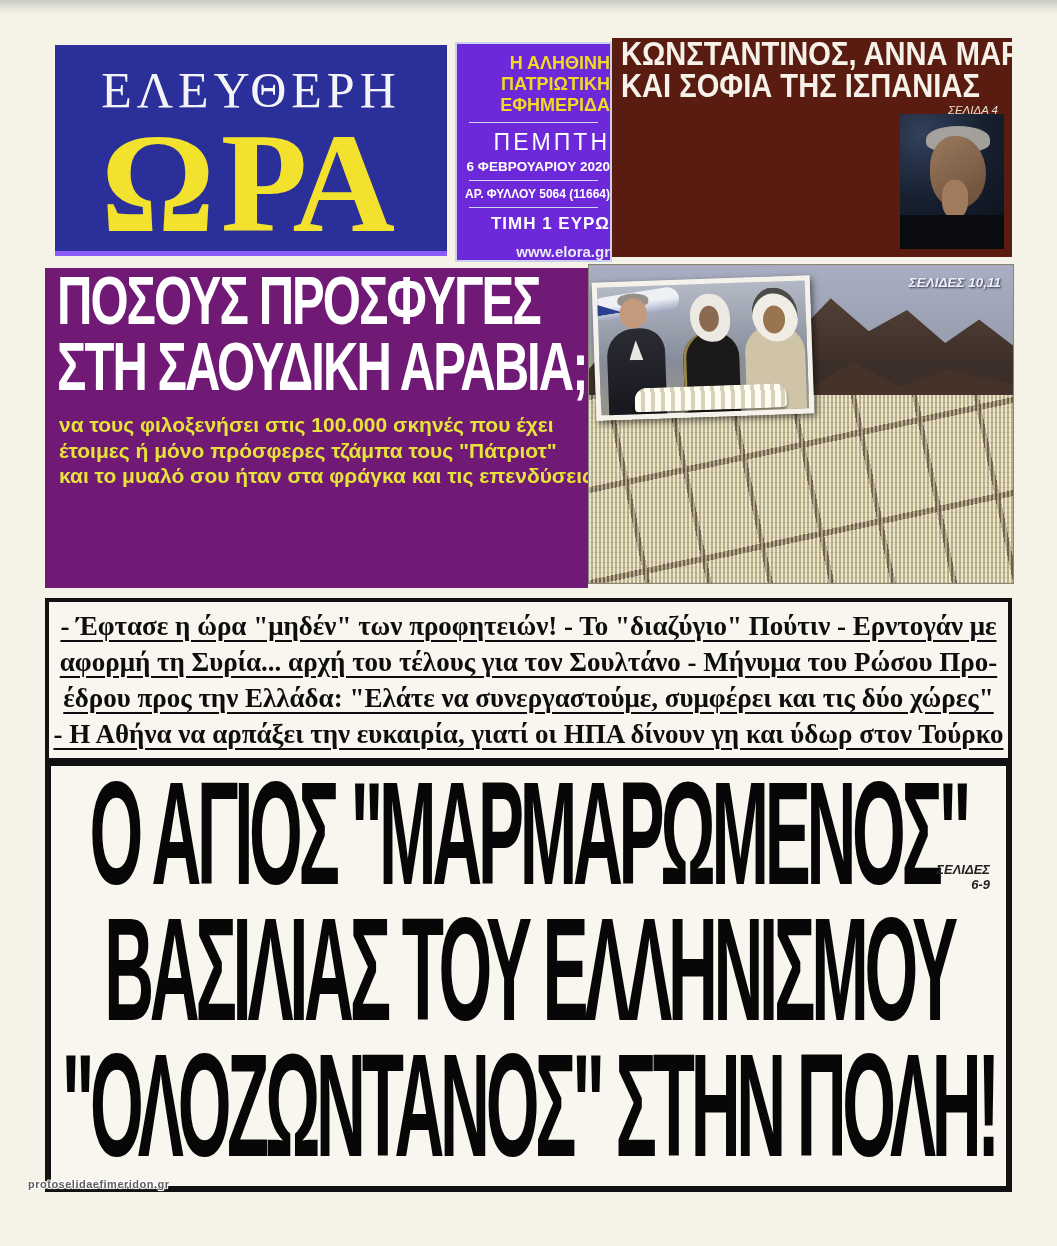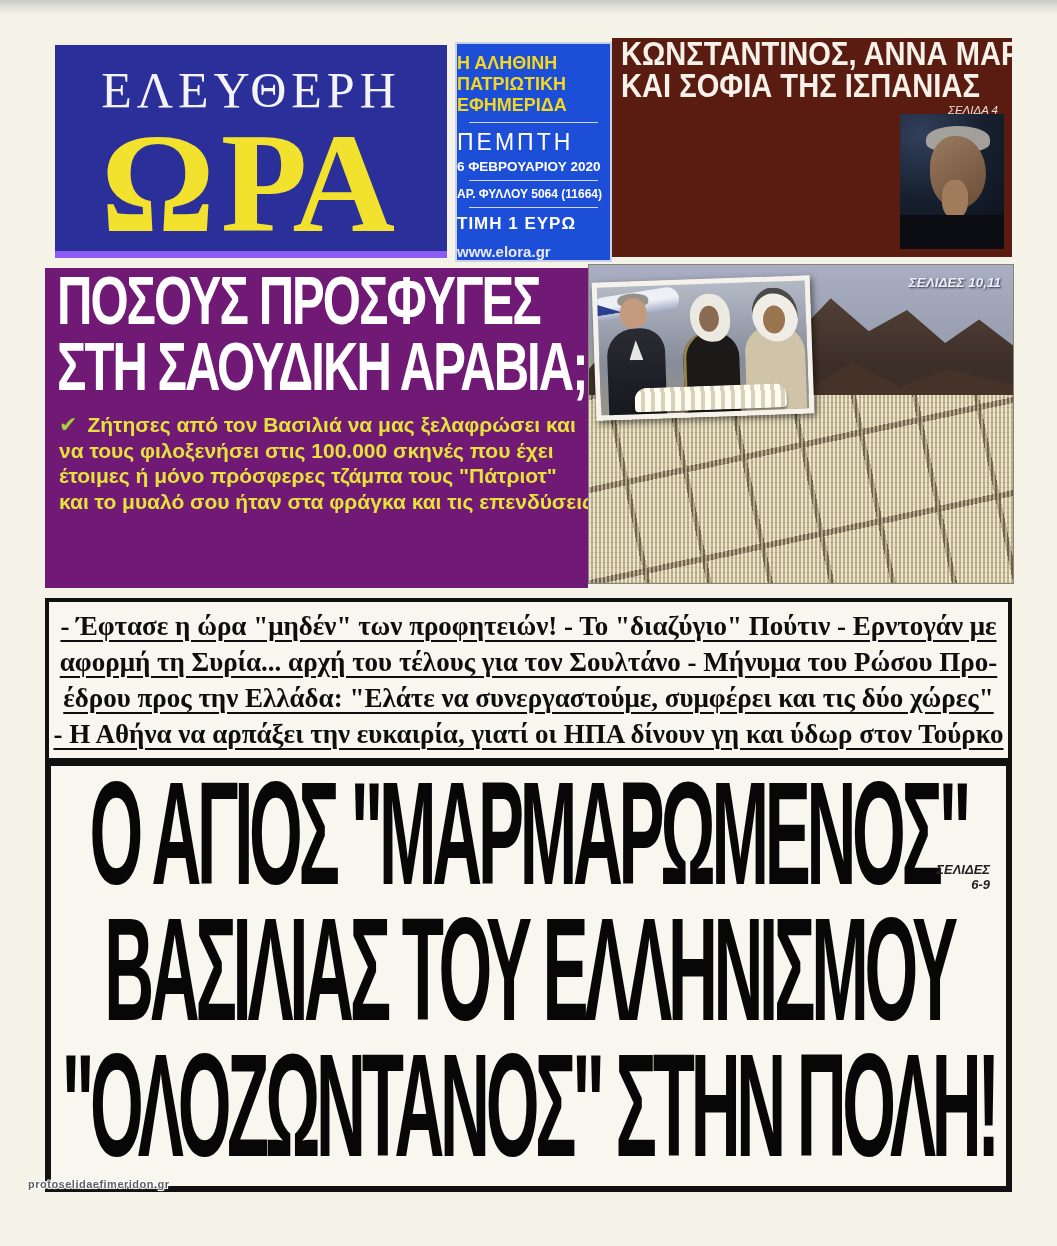--- a/index.html
+++ b/index.html
@@ -3,29 +3,29 @@
 <meta charset="utf-8">
 <style>
   html,body{margin:0;padding:0;}
   body{width:1057px;height:1246px;background:#e9e6db;font-family:"Liberation Sans","DejaVu Sans",sans-serif;}
   .page{position:relative;width:1057px;height:1246px;background:#f5f2e7;overflow:hidden;}
   .top-strip{position:absolute;left:0;top:0;width:100%;height:14px;
     background:linear-gradient(180deg,#c9c9c5 0%,#e4e2da 55%,#f5f2e7 100%);}
 
   
   .masthead{position:absolute;left:55px;top:45px;width:392px;height:206px;
-    background:#2b2f99;border-bottom:7px solid #8b5cf6;text-align:center;}
+    background:#2b2f99;border-bottom:5px solid #8b5cf6;text-align:center;}
   .masthead .t1{margin-top:16px;font-family:"Liberation Serif","DejaVu Serif",serif;
     font-size:50px;color:#f4f4f8;letter-spacing:5px;font-weight:400;}
   .masthead .t2{font-family:"Liberation Serif","DejaVu Serif",serif;font-weight:700;
     font-size:142px;line-height:120px;color:#f2e22e;letter-spacing:6px;margin-top:4px;}
 
   
-  .info{position:absolute;left:455px;top:42px;width:153px;height:216px;background:#1d4ed8;
-    border:2px solid #c8d2ec;text-align:left;color:#fff;}
+  .info{position:absolute;left:455px;top:42px;width:153px;height:216px;background:#6d28d9;
+    border:2px solid #c8d2ec;text-align:right;color:#fff;}
   .info .tag{color:#f2d825;font-weight:700;font-size:18px;line-height:21px;margin-top:9px;}
   .info .rule{width:84%;height:1px;background:#cfd6ee;margin:6px auto;}
   .info .day{font-size:23px;letter-spacing:3px;font-weight:400;margin-top:2px;}
   .info .date{font-weight:700;font-size:13.5px;margin-top:3px;}
   .info .issue{font-weight:700;font-size:12px;margin-top:2px;}
   .info .price{font-weight:700;font-size:17px;letter-spacing:1px;margin-top:3px;}
   .info .site{font-weight:700;font-size:15px;margin-top:9px;color:#e8eaf6;}
 
   
   .royal{position:absolute;left:612px;top:38px;width:400px;height:219px;background:#5a1c10;
@@ -162,21 +162,20 @@
   </div>
 
   <div class="lead">
     <div class="hl">
         <span>ΠΟΣΟΥΣ ΠΡΟΣΦΥΓΕΣ</span>
       </div>
     <div class="hl">
         <span>ΣΤΗ ΣΑΟΥΔΙΚΗ ΑΡΑΒΙΑ;</span>
       </div>
     <div class="subs">
-      <div class="sub"><span class="check">✔</span><span>Ζήτησες από τον Βασιλιά να μας ξελαφρώσει και</span></div>
       <div class="sub">να τους φιλοξενήσει στις 100.000 σκηνές που έχει</div>
       <div class="sub">έτοιμες ή μόνο πρόσφερες τζάμπα τους "Πάτριοτ"</div>
       <div class="sub">και το μυαλό σου ήταν στα φράγκα και τις επενδύσεις;</div>
     </div>
   </div>
 
   <div class="aerial">
     <div class="mountains"></div>
     <div class="ridge"></div>
     <div class="tents"></div>

